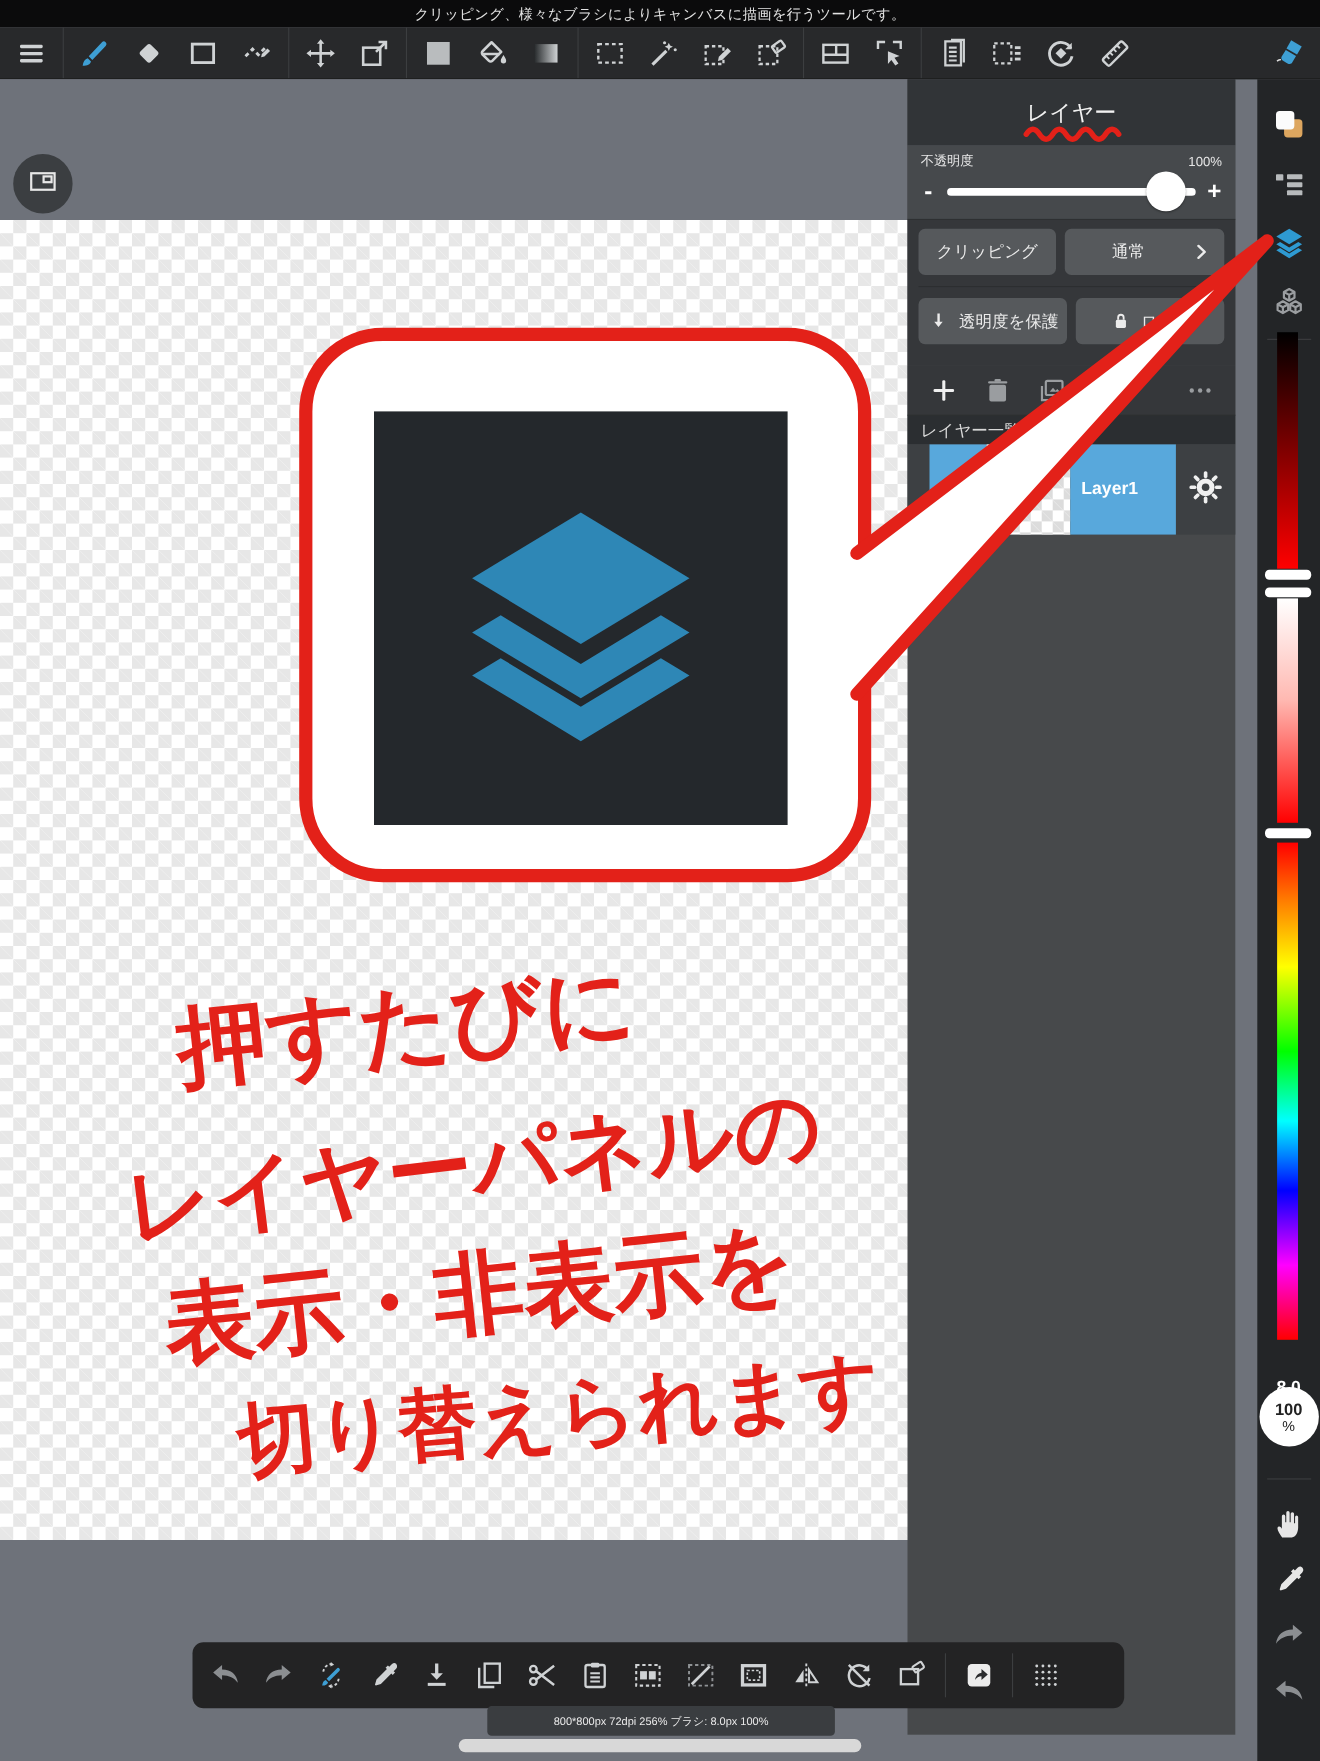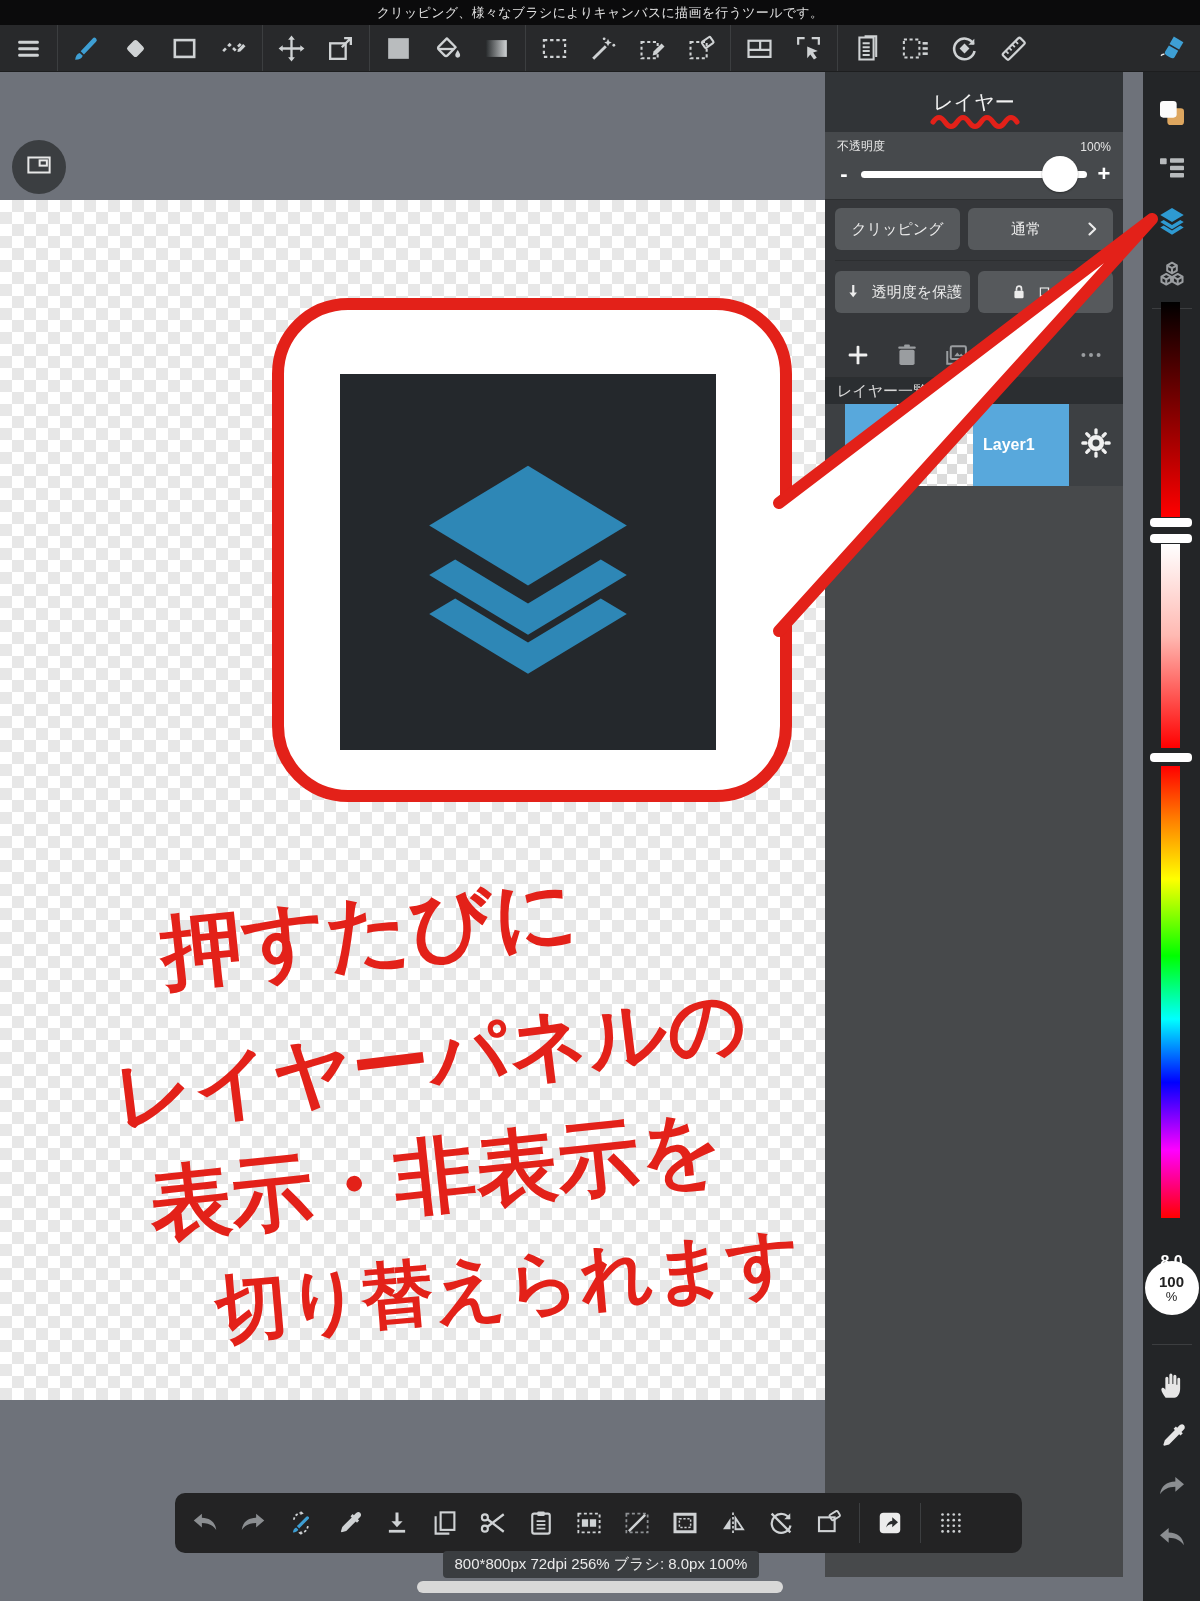--- a/index.html
+++ b/index.html
@@ -100,21 +100,21 @@
   
   .bottombar { position:absolute; left:175px; top:1493px; width:847px; height:60px; background:#232324;
     border-radius:10px; display:flex; align-items:center; padding:0 6px; }
   .bottombar .icon { width:48px; height:58px; }
   .bottombar .icon svg { width:30px; height:30px; }
   .bottombar .sep { width:1px; height:40px; background:#3c3e40; margin:0 6px; }
   .bottombar .icon[data-name="undo-icon"], .bottombar .icon[data-name="redo-icon"] { color:#8b8e91; }
 
   .status-pill { position:absolute; left:443px; top:1551px; width:316px; height:27px; background:#3a3d40;
     border-radius:4px; display:flex; align-items:center; justify-content:center; }
-  .status-pill span { color:#eaeaea; font-size:15px; }
+  .status-pill span { color:#eaeaea; font-size:10px; }
   .hscroll { position:absolute; left:417px; top:1581px; width:366px; height:12px; background:#d8d8d8; border-radius:6px; }
 
   
   .overlay { position:absolute; left:0; top:0; width:1200px; height:1601px; pointer-events:none; z-index:50; }
   .appicon { position:absolute; left:340px; top:374px; width:376px; height:376px; background:#24282c;
     z-index:51; pointer-events:none; display:flex; align-items:center; justify-content:center; }
   .appicon svg { width:260px; height:260px; }
   .hand-line { position:absolute; color:#e32119; font-weight:bold; z-index:52; pointer-events:none;
     white-space:nowrap; font-family:"DejaVu Sans",sans-serif; }
   .hl1 { left:160px; top:878px;  font-size:82px; transform:rotate(-6deg); }

